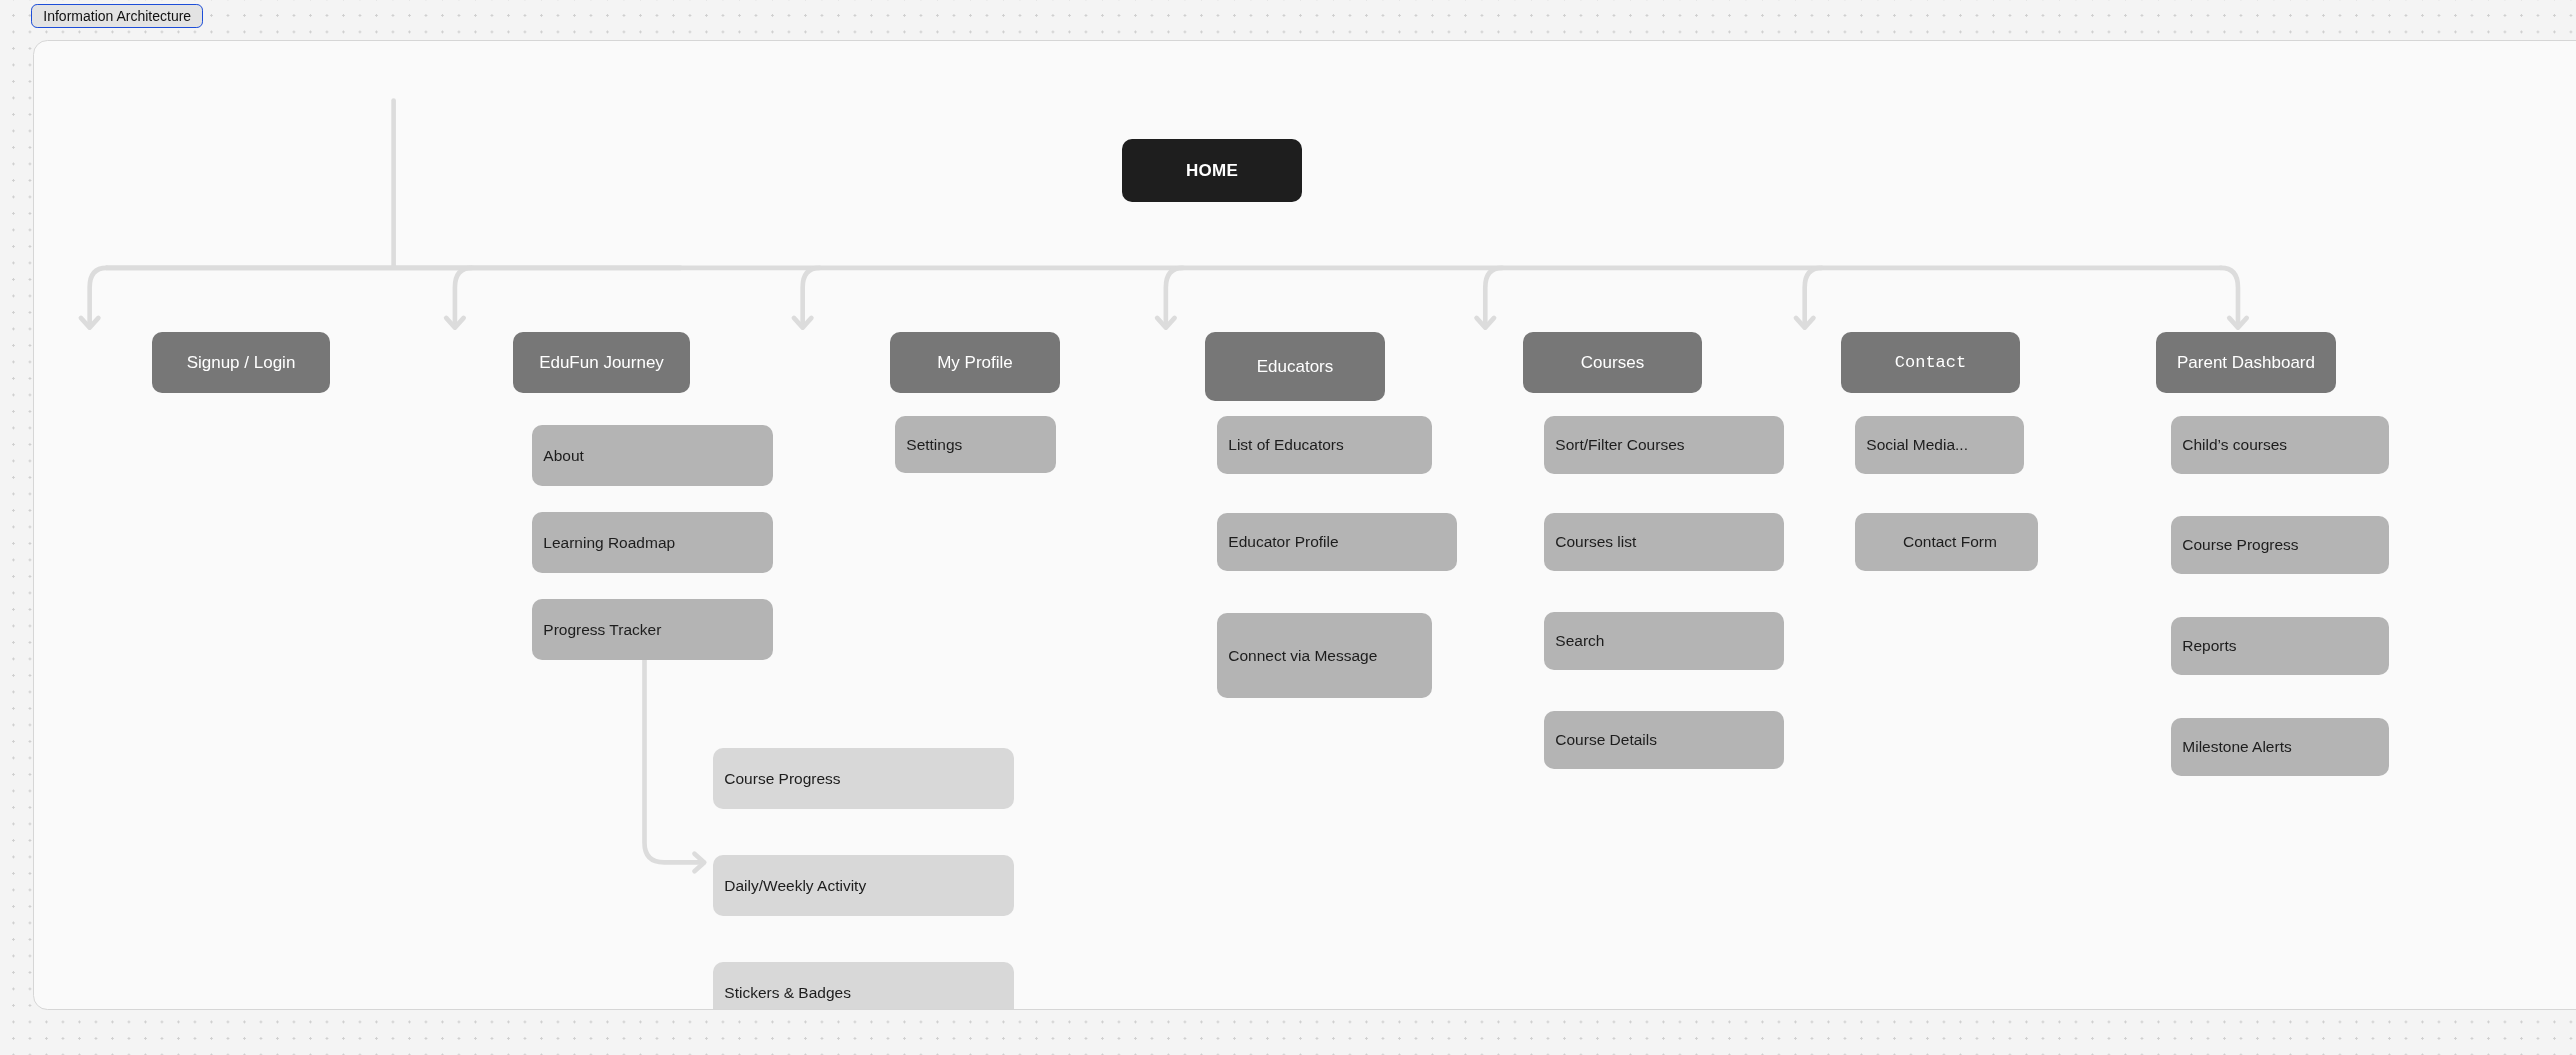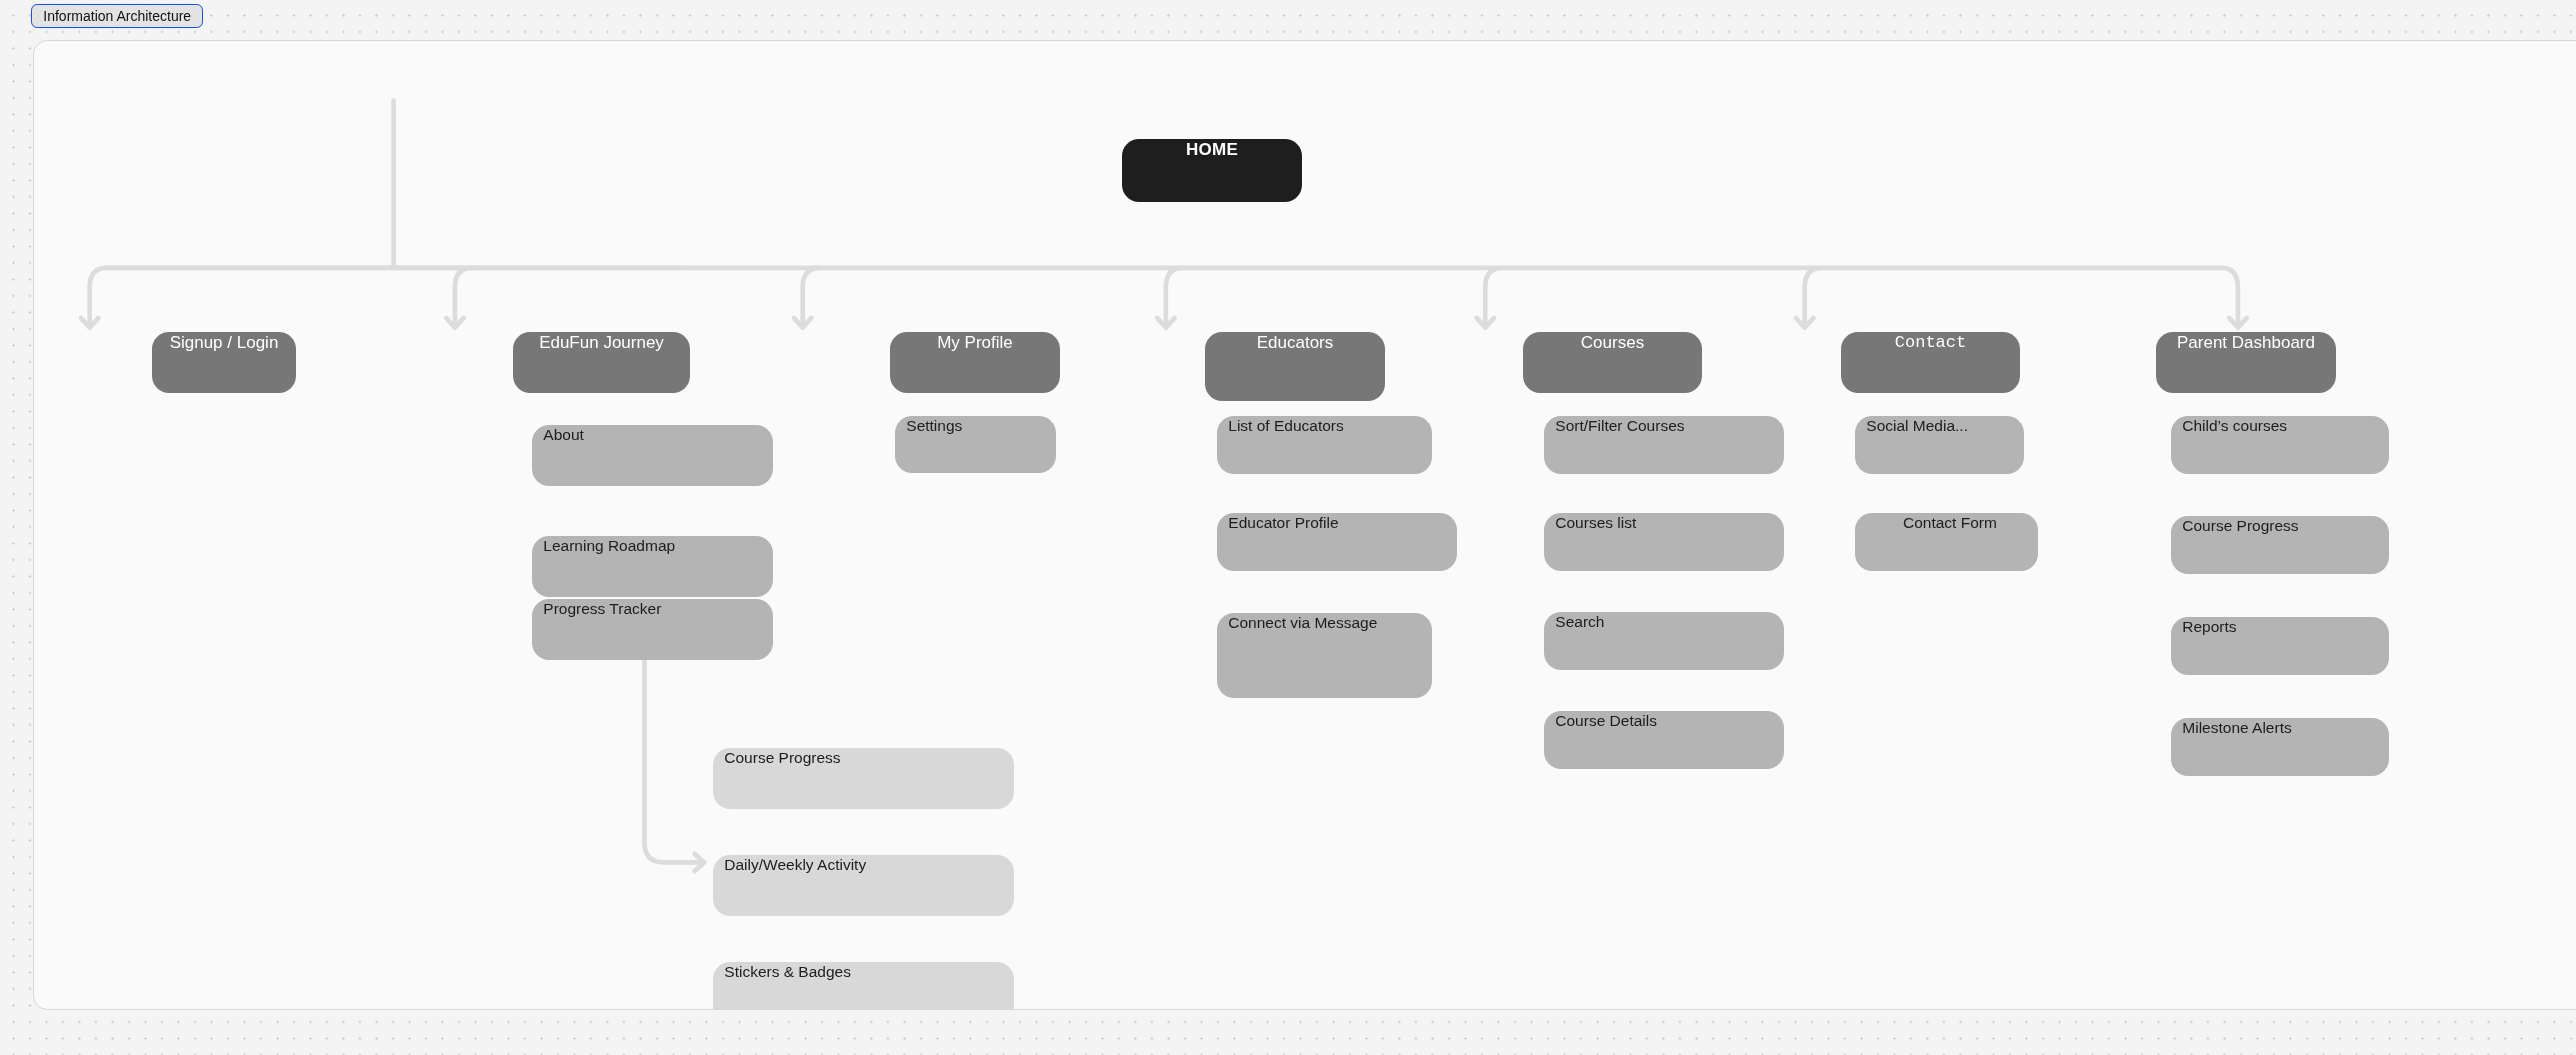--- a/index.html
+++ b/index.html
@@ -59,23 +59,23 @@
     left: 0; top: 0;
     width: 2578px;
     height: 970px;
     pointer-events: none;
   }
 
   
   .node {
     position: absolute;
     box-sizing: border-box;
-    border-radius: 17px;
+    border-radius: 10px;
     display: flex;
-    align-items: flex-start;
+    align-items: center;
     z-index: 5;
   }
   .node .node-label {
     display: block;
     width: 100%;
     line-height: 1.28;
   }
 
   .node.root {
     background: #1e1e1e;
@@ -166,21 +166,21 @@
     <path d="M 1185 1121 L 1185 1556 Q 1185 1594 1223 1594 L 1293 1594" fill="none" stroke="#dcdcdc" stroke-width="9" stroke-linecap="round"></path>
     <g transform="translate(1301,1594) rotate(-90)">
       <path d="M -17 -19 L 0 0 L 17 -19" fill="none" stroke="#dcdcdc" stroke-width="9" stroke-linecap="round" stroke-linejoin="round"></path>
     </g>
   </svg>
 
   <div class="node root" style="left:1088px; top:98px; width:180px; height:63px;">
     <span class="node-label">HOME</span>
   </div>
 
-  <div class="node lvl1" style="left:118px; top:291px; width:144px; height:61px;">
+  <div class="node lvl1" style="left:118px; top:291px; width:178px; height:61px;">
     <span class="node-label">Signup / Login</span>
   </div>
 
   <div class="node lvl1" style="left:479px; top:291px; width:177px; height:61px;">
     <span class="node-label">EduFun Journey</span>
   </div>
 
   <div class="node lvl1" style="left:856px; top:291px; width:170px; height:61px;">
     <span class="node-label">My Profile</span>
   </div>
@@ -198,21 +198,21 @@
   </div>
 
   <div class="node lvl1" style="left:2122px; top:291px; width:180px; height:61px;">
     <span class="node-label">Parent Dashboard</span>
   </div>
 
   <div class="node lvl2" style="left:498px; top:384px; width:241px; height:61px;">
     <span class="node-label">About</span>
   </div>
 
-  <div class="node lvl2" style="left:498px; top:471px; width:241px; height:61px;margin-top:24px;">
+  <div class="node lvl2" style="left:498px; top:471px; width:241px; height:61px;">
     <span class="node-label">Learning Roadmap</span>
   </div>
 
   <div class="node lvl2" style="left:498px; top:558px; width:241px; height:61px;">
     <span class="node-label">Progress Tracker</span>
   </div>
 
   <div class="node lvl3" style="left:679px; top:707px; width:301px; height:61px;">
     <span class="node-label">Course Progress</span>
   </div>

